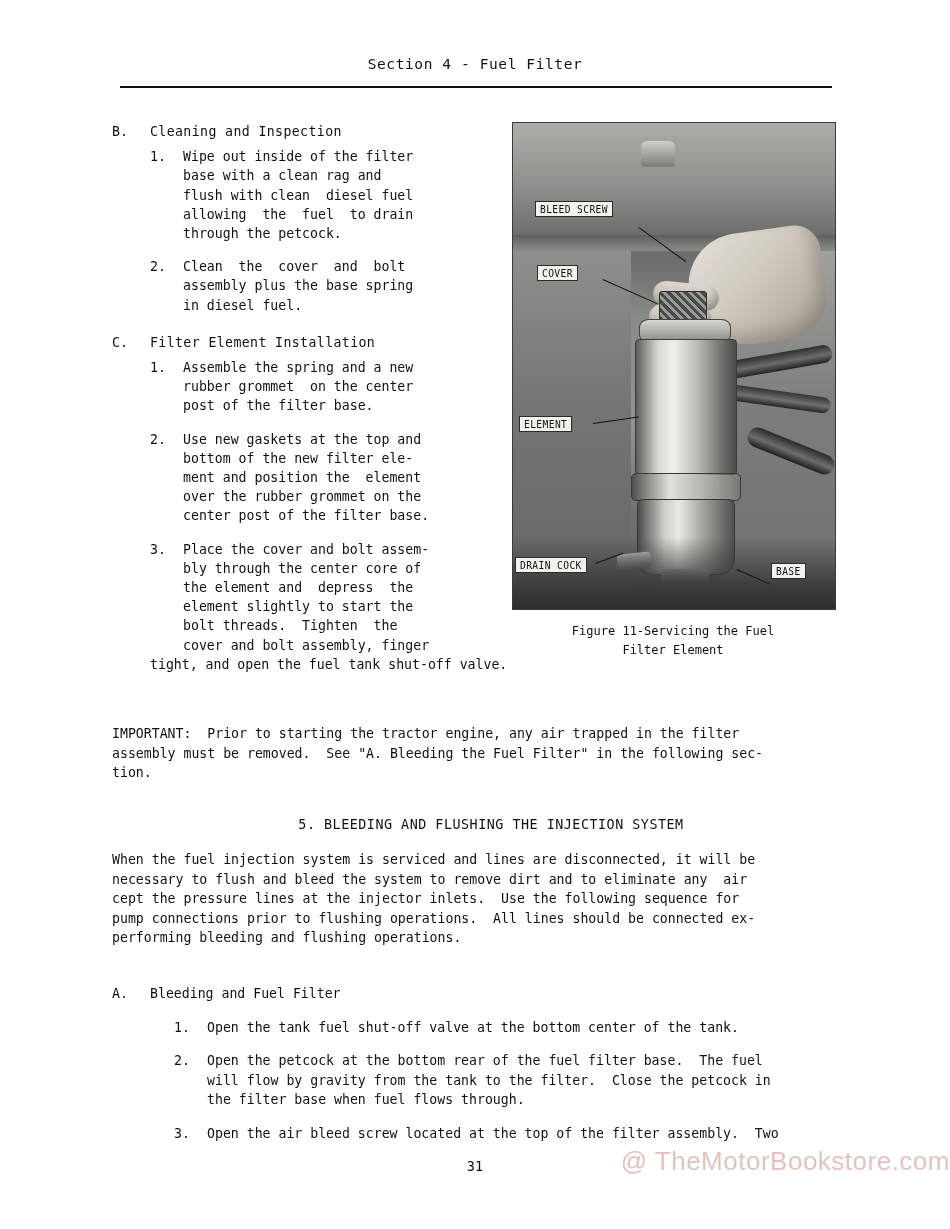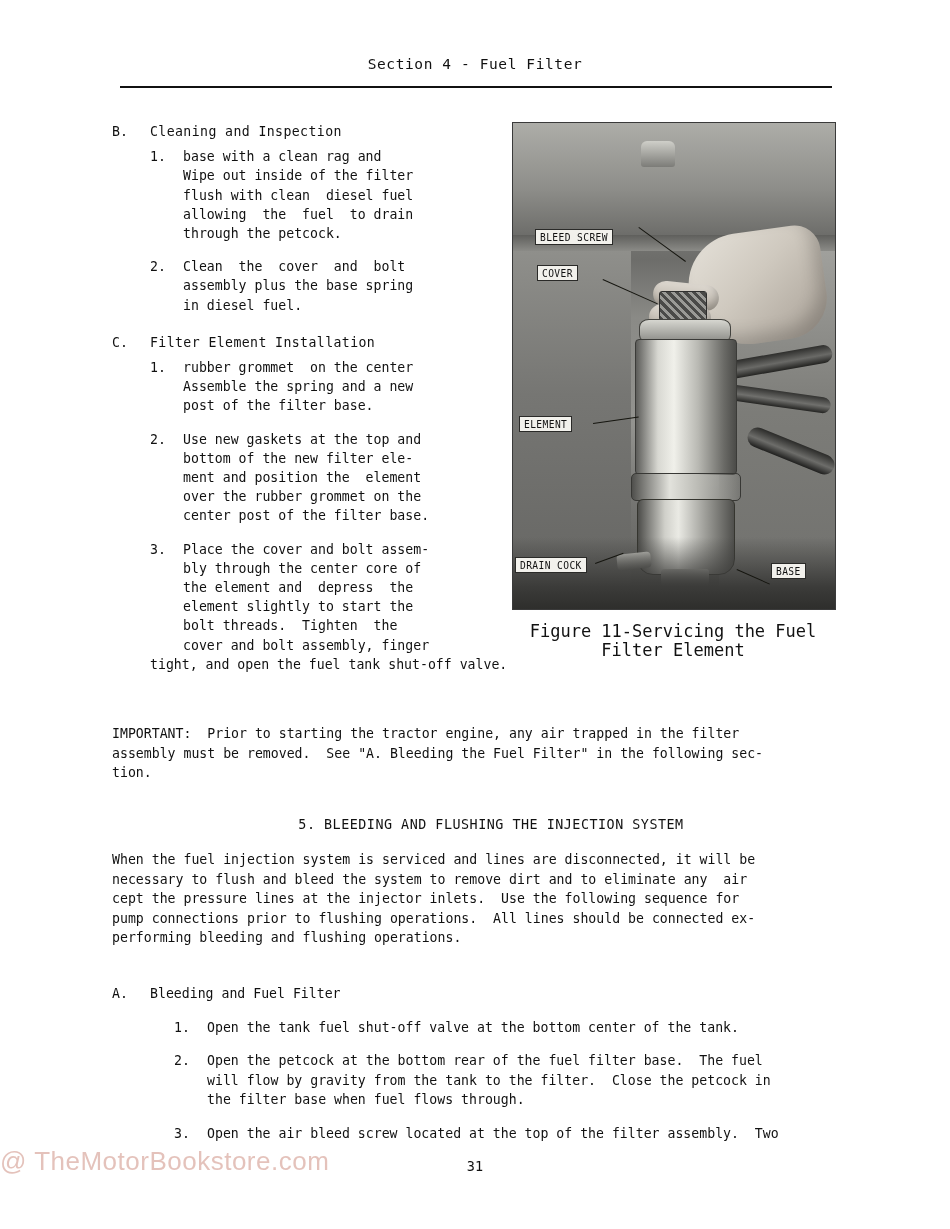--- a/index.html
+++ b/index.html
@@ -108,21 +108,21 @@
     position: relative;
     width: 322px;
     height: 486px;
     border: 1px solid #3a3a3a;
     overflow: hidden;
     background: #8d8d8a;
   }
   .figure-caption {
     margin-top: 12px;
     text-align: center;
-    font-size: 17px;
+    font-size: 12px;
     line-height: 19px;
     color: #111;
   }
   .figure-caption .ln { display: block; white-space: pre; }
 
   
   .photo-bg {
     position: absolute;
     inset: 0;
     background:
@@ -316,21 +316,21 @@
     top: 1158px;
     width: 950px;
     text-align: center;
     font-size: 13.5px;
   }
   .watermark {
     position: absolute;
     left: 0;
     top: 1146px;
     width: 950px;
-    text-align: left;
+    text-align: right;
     font-size: 26px;
     font-family: "Liberation Sans", sans-serif;
     color: rgba(196, 120, 104, 0.45);
     letter-spacing: 0.5px;
     pointer-events: none;
   }
 </style>
 </head>
 <body>
 
@@ -342,22 +342,22 @@
   <div class="col-left">
 
     <div class="sec-head">
       <span class="lbl">B.</span>
       <span class="txt">Cleaning and Inspection</span>
     </div>
 
     <div class="item">
       <span class="num">1.</span>
       <span class="body">
+        <span class="ln">Wipe out inside of the filter</span>
         <span class="ln">base with a clean rag and</span>
-        <span class="ln">Wipe out inside of the filter</span>
         <span class="ln">flush with clean  diesel fuel</span>
         <span class="ln">allowing  the  fuel  to drain</span>
         <span class="ln">through the petcock.</span>
       </span>
     </div>
 
     <div class="item gap-after">
       <span class="num">2.</span>
       <span class="body">
         <span class="ln">Clean  the  cover  and  bolt</span>
@@ -367,22 +367,22 @@
     </div>
 
     <div class="sec-head">
       <span class="lbl">C.</span>
       <span class="txt">Filter Element Installation</span>
     </div>
 
     <div class="item">
       <span class="num">1.</span>
       <span class="body">
+        <span class="ln">Assemble the spring and a new</span>
         <span class="ln">rubber grommet  on the center</span>
-        <span class="ln">Assemble the spring and a new</span>
         <span class="ln">post of the filter base.</span>
       </span>
     </div>
 
     <div class="item">
       <span class="num">2.</span>
       <span class="body">
         <span class="ln">Use new gaskets at the top and</span>
         <span class="ln">bottom of the new filter ele-</span>
         <span class="ln">ment and position the  element</span>
@@ -433,21 +433,21 @@
       <div class="petcock"></div>
 
       <div class="photo-floor"></div>
 
       <div class="leader" style="left:126px; top:104px; width:58px; transform: rotate(36deg);"></div>
       <div class="leader" style="left:90px; top:156px; width:60px; transform: rotate(24deg);"></div>
       <div class="leader" style="left:80px; top:300px; width:46px; transform: rotate(-8deg);"></div>
       <div class="leader" style="left:82px; top:440px; width:30px; transform: rotate(-20deg);"></div>
       <div class="leader" style="left:224px; top:446px; width:36px; transform: rotate(24deg);"></div>
 
-      <div class="callout" style="left:22px; top:106px;">BLEED SCREW</div>
+      <div class="callout" style="left:22px; top:78px;">BLEED SCREW</div>
       <div class="callout" style="left:24px; top:142px;">COVER</div>
       <div class="callout" style="left:6px; top:293px;">ELEMENT</div>
       <div class="callout" style="left:2px; top:434px;">DRAIN COCK</div>
       <div class="callout" style="left:258px; top:440px;">BASE</div>
     </div>
 
     <div class="figure-caption">
       <span class="ln">Figure 11-Servicing the Fuel</span>
       <span class="ln">Filter Element</span>
     </div>

